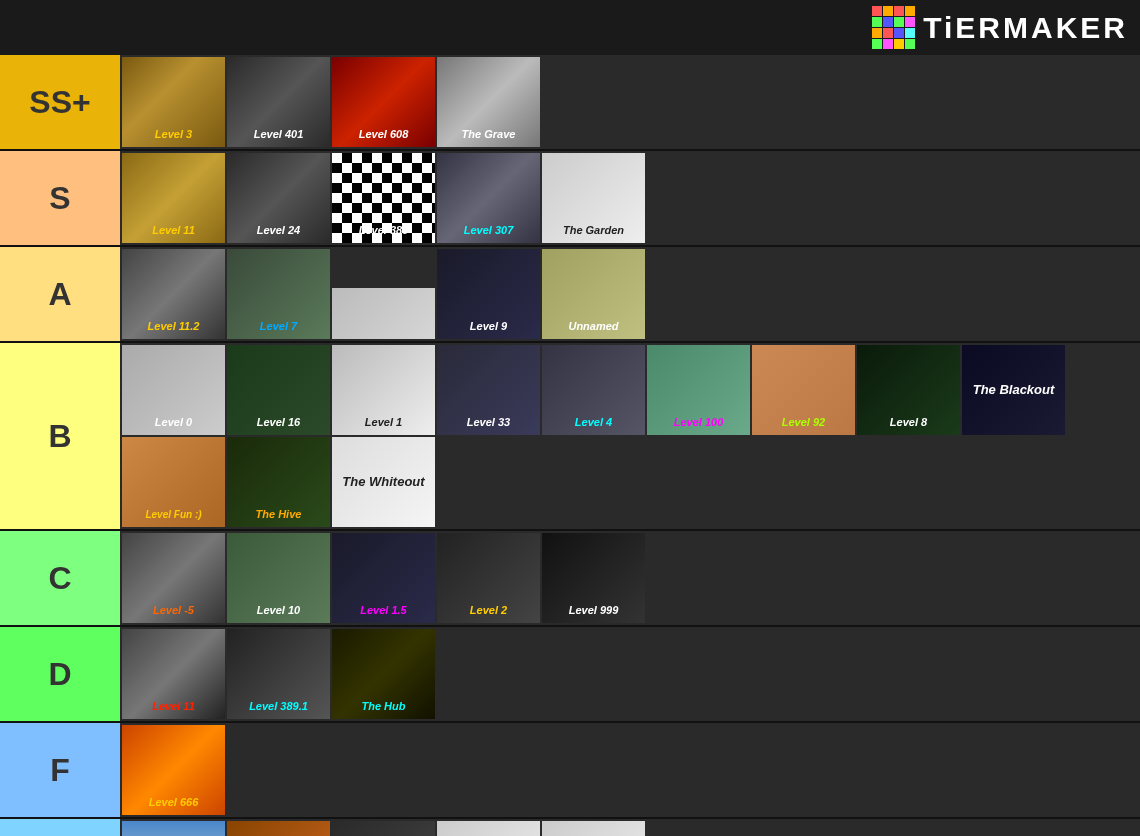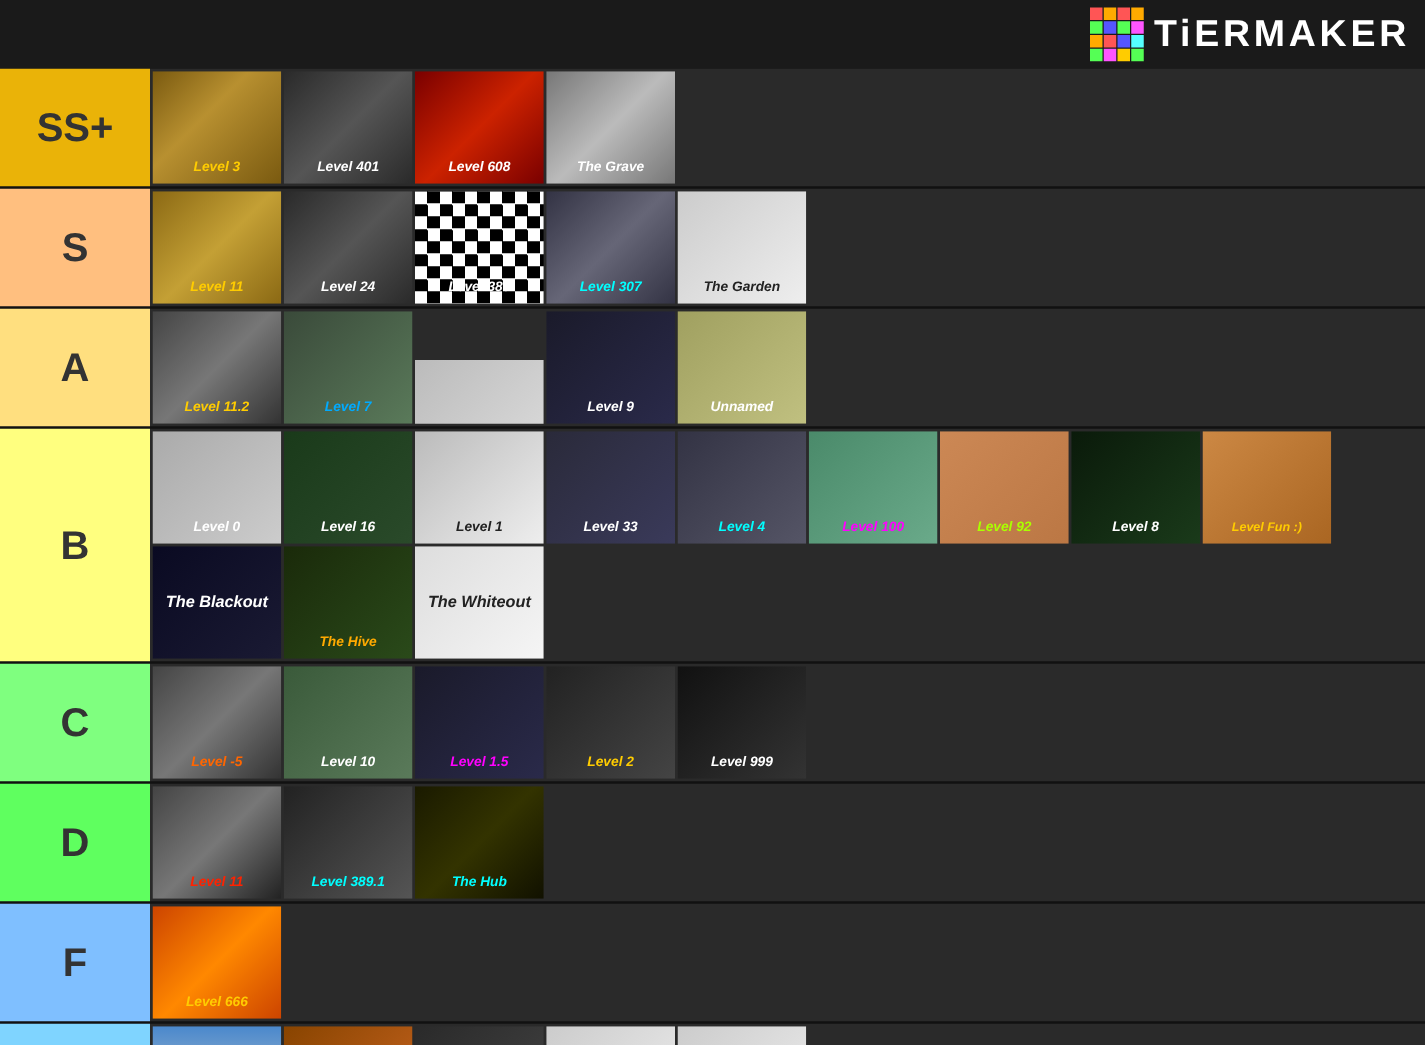--- a/index.html
+++ b/index.html
@@ -312,32 +312,32 @@
         </div>
       </div>
 
       <div class="tier-item">
         <div class="tier-item-bg" style="background:linear-gradient(135deg,#0a1a0a 0%,#1a3a1a 100%);width:100%;height:100%;">
           <span class="tier-item-label lbl-white">Level 8</span>
         </div>
       </div>
 
       <div class="tier-item">
+        <div class="tier-item-bg" style="background:linear-gradient(135deg,#0a0a22 0%,#1a1a33 100%);width:100%;height:100%;">
+          <span class="tier-item-label-center lbl-white">The Blackout</span>
+        </div>
+      </div>
+
+      <div class="tier-item">
         <div class="tier-item-bg" style="background:linear-gradient(135deg,#cc8844 0%,#aa6622 100%);width:100%;height:100%;">
           <span class="tier-item-label lbl-yellow" style="font-size:10px;">Level Fun :)</span>
         </div>
       </div>
 
       <div class="tier-item">
-        <div class="tier-item-bg" style="background:linear-gradient(135deg,#0a0a22 0%,#1a1a33 100%);width:100%;height:100%;">
-          <span class="tier-item-label-center lbl-white">The Blackout</span>
-        </div>
-      </div>
-
-      <div class="tier-item">
         <div class="tier-item-bg" style="background:linear-gradient(135deg,#1a2a0a 0%,#2a4a1a 100%);width:100%;height:100%;">
           <span class="tier-item-label" style="color:#ffaa00;">The Hive</span>
         </div>
       </div>
 
       <div class="tier-item">
         <div class="tier-item-bg" style="background:linear-gradient(135deg,#ddd 0%,#f5f5f5 100%);width:100%;height:100%;">
           <span class="tier-item-label-center lbl-dark">The Whiteout</span>
         </div>
       </div>

